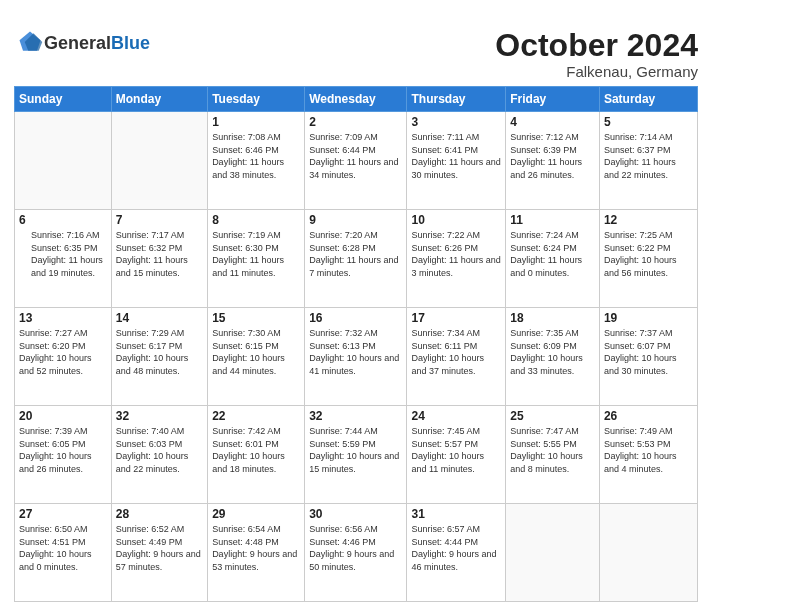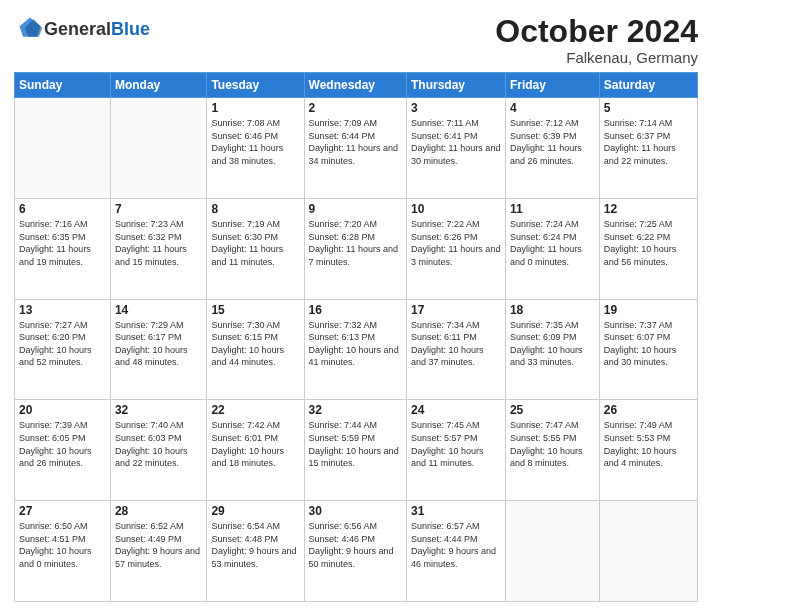--- a/index.html
+++ b/index.html
@@ -6,21 +6,21 @@
     body {
       font-family: Arial, sans-serif;
       background: #fff;
       width: 792px;
       height: 612px;
       overflow: hidden;
     }
     .page {
       width: 712px;
       height: 612px;
-      padding: 14px 14px 10px 14px;
+      padding: 28px 14px 10px 14px;
       display: flex;
       flex-direction: column;
     }
     .header {
       display: flex;
       justify-content: space-between;
       align-items: flex-start;
       margin-bottom: 6px;
     }
     .logo {
@@ -160,27 +160,27 @@
           <td>
             <div class="day-number">5</div>
             <div class="day-info" style="white-space: pre-line;">Sunrise: 7:14 AM
 Sunset: 6:37 PM
 Daylight: 11 hours and 22 minutes.</div>
           </td>
         </tr>
         <tr class="alt-row">
           <td>
             <div class="day-number">6</div>
-            <div class="day-info" style="white-space: pre-line;">Sunrise: 7:16 AM
+            <div class="day-info" style="white-space: pre-line; margin-left: 12px;">Sunrise: 7:16 AM
 Sunset: 6:35 PM
 Daylight: 11 hours and 19 minutes.</div>
           </td>
           <td>
             <div class="day-number">7</div>
-            <div class="day-info" style="white-space: pre-line;">Sunrise: 7:23 AM
+            <div class="day-info" style="white-space: pre-line;">Sunrise: 7:17 AM
 Sunset: 6:32 PM
 Daylight: 11 hours and 15 minutes.</div>
           </td>
           <td>
             <div class="day-number">8</div>
             <div class="day-info" style="white-space: pre-line;">Sunrise: 7:19 AM
 Sunset: 6:30 PM
 Daylight: 11 hours and 11 minutes.</div>
           </td>
           <td>

